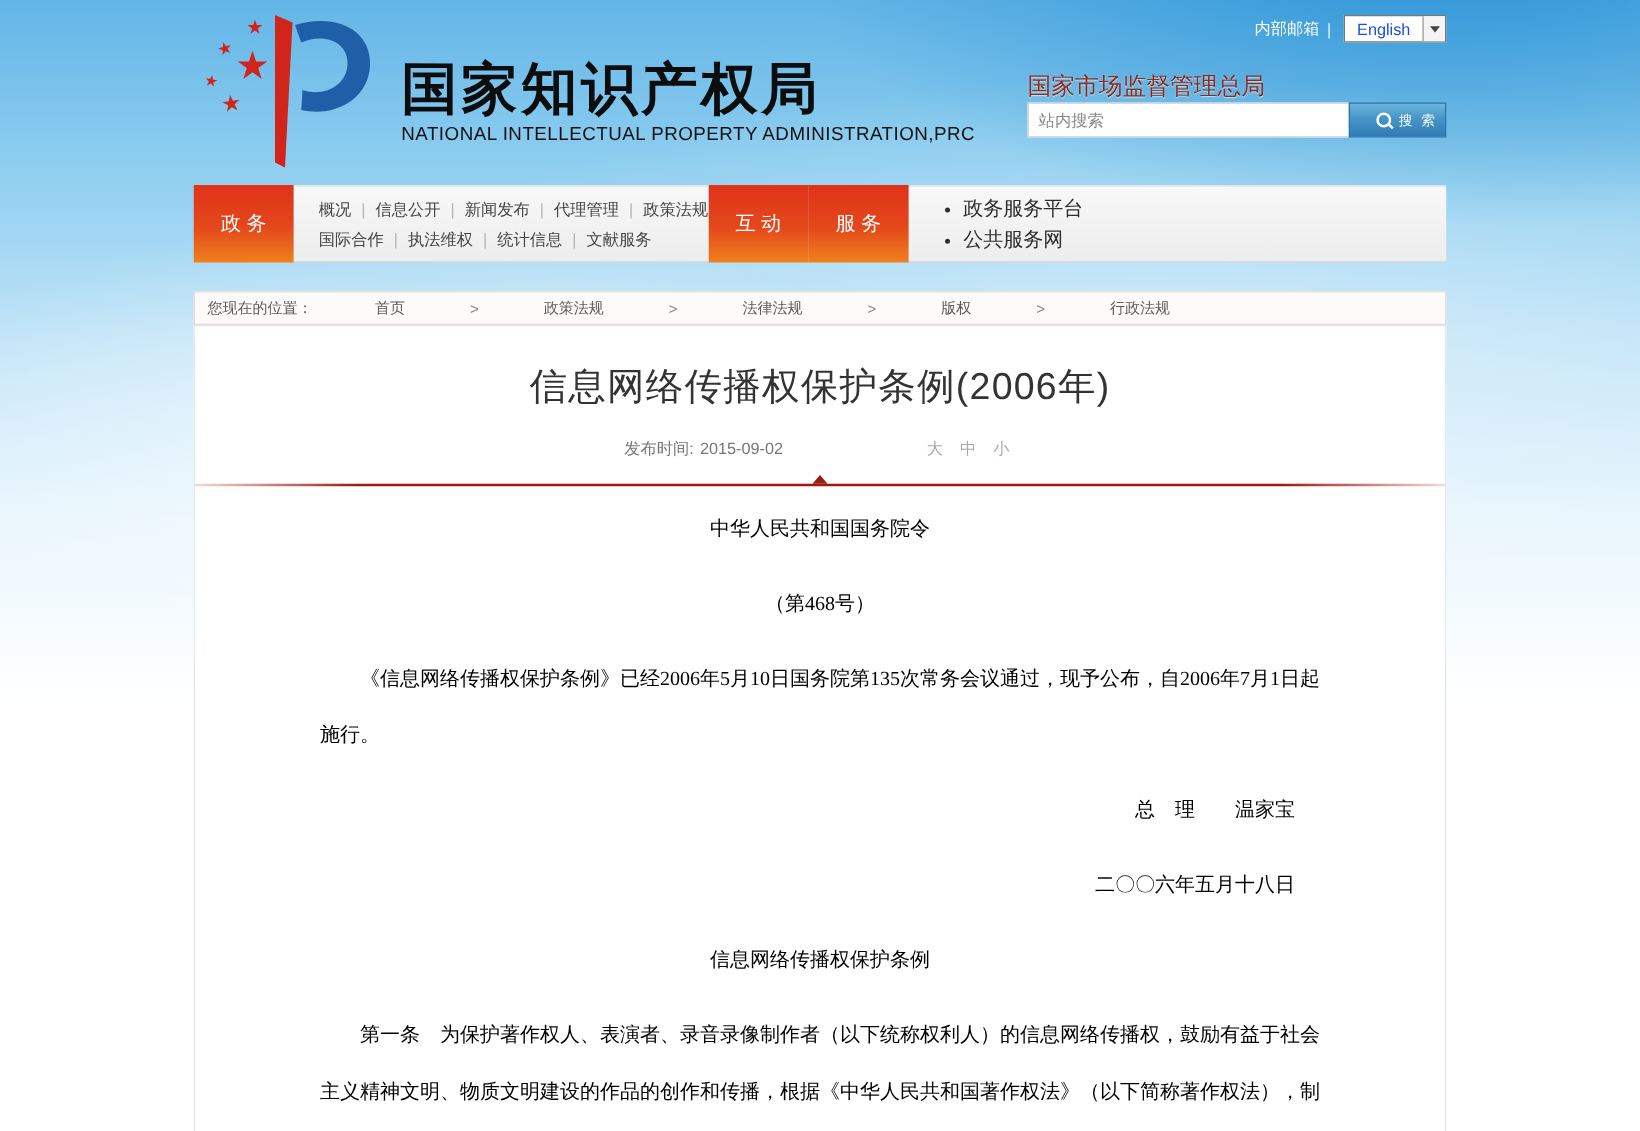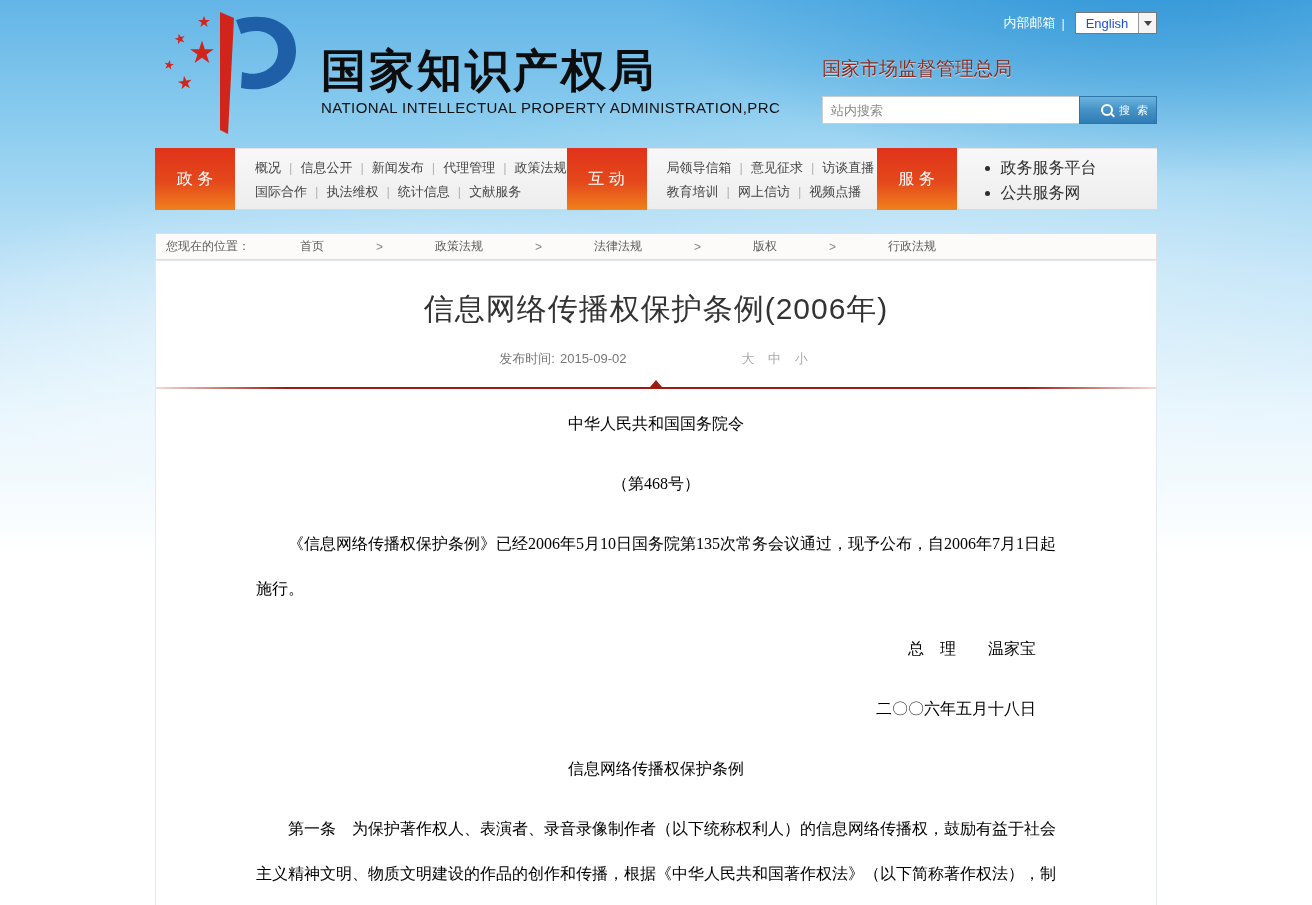--- a/index.html
+++ b/index.html
@@ -26,21 +26,21 @@
   .chevron-down { width:0; height:0; border-left:4px solid transparent; border-right:4px solid transparent; border-top:5px solid #444; }
 
   .logo { position:absolute; left:2px; top:8px; display:flex; align-items:center; cursor:pointer; }
   .logo-mark { width:160px; height:132px; flex:0 0 auto; }
   .logo-text { margin-left:4px; margin-top:14px; }
   .logo-cn { font-size:45px; font-weight:700; color:#0d0d0d; letter-spacing:3px; line-height:1.1; }
   .logo-en { font-size:15px; color:#111; letter-spacing:.4px; margin-top:3px; }
 
   .header-right { position:absolute; right:0; top:56px; width:335px; }
   .affiliate { font-size:19px; color:#8e2a1c; text-shadow:0 1px 1px rgba(255,255,255,.7); cursor:pointer; }
-  .search-row { display:flex; margin-top:14px; height:28px; }
+  .search-row { display:flex; height:28px; }
   .search-input { flex:1; height:28px; border:1px solid #c9ced1; border-right:none; padding:0 8px; font-size:13px; color:#555; outline:none; background:#fff; }
   .search-input::placeholder { color:#888; }
   .search-btn { width:78px; height:28px; border:1px solid #2d74a8; background:linear-gradient(180deg,#6cb4de 0%,#4795c8 45%,#2f7cb5 100%); color:#fff; font-size:11px; letter-spacing:2px; display:flex; align-items:center; justify-content:flex-end; cursor:pointer; }
   .mag { position:relative; width:15px; height:15px; margin-right:4px; flex:0 0 auto; }
   .mag::before { content:""; position:absolute; left:1px; top:1px; width:8px; height:8px; border:2px solid #fff; border-radius:50%; }
   .mag::after { content:""; position:absolute; left:10px; top:11px; width:5px; height:2px; background:#fff; transform:rotate(45deg); }
 
   
   .nav { display:flex; height:62px; }
   .nav-label { flex:0 0 80px; background:linear-gradient(180deg,#e0331a 0%,#e4481b 55%,#f0811c 100%); color:#fff; font-size:16px; display:flex; align-items:center; justify-content:center; cursor:pointer; }
@@ -135,28 +135,20 @@
     <div class="nav-panel panel-zhengwu">
       <div class="row">
         <a>概况</a><span class="nav-sep">|</span><a>信息公开</a><span class="nav-sep">|</span><a>新闻发布</a><span class="nav-sep">|</span><a>代理管理</a><span class="nav-sep">|</span><a>政策法规</a>
       </div>
       <div class="row">
         <a>国际合作</a><span class="nav-sep">|</span><a>执法维权</a><span class="nav-sep">|</span><a>统计信息</a><span class="nav-sep">|</span><a>文献服务</a>
       </div>
     </div>
 
     <div class="nav-label">互 动</div>
-    <div class="nav-panel panel-hudong">
-      <div class="row">
-        <a>局领导信箱</a><span class="nav-sep">|</span><a>意见征求</a><span class="nav-sep">|</span><a>访谈直播</a>
-      </div>
-      <div class="row">
-        <a>教育培训</a><span class="nav-sep">|</span><a>网上信访</a><span class="nav-sep">|</span><a>视频点播</a>
-      </div>
-    </div>
 
     <div class="nav-label">服 务</div>
     <div class="nav-panel panel-fuwu">
       <ul>
         <li>政务服务平台</li>
         <li>公共服务网</li>
       </ul>
     </div>
   </div>
 

